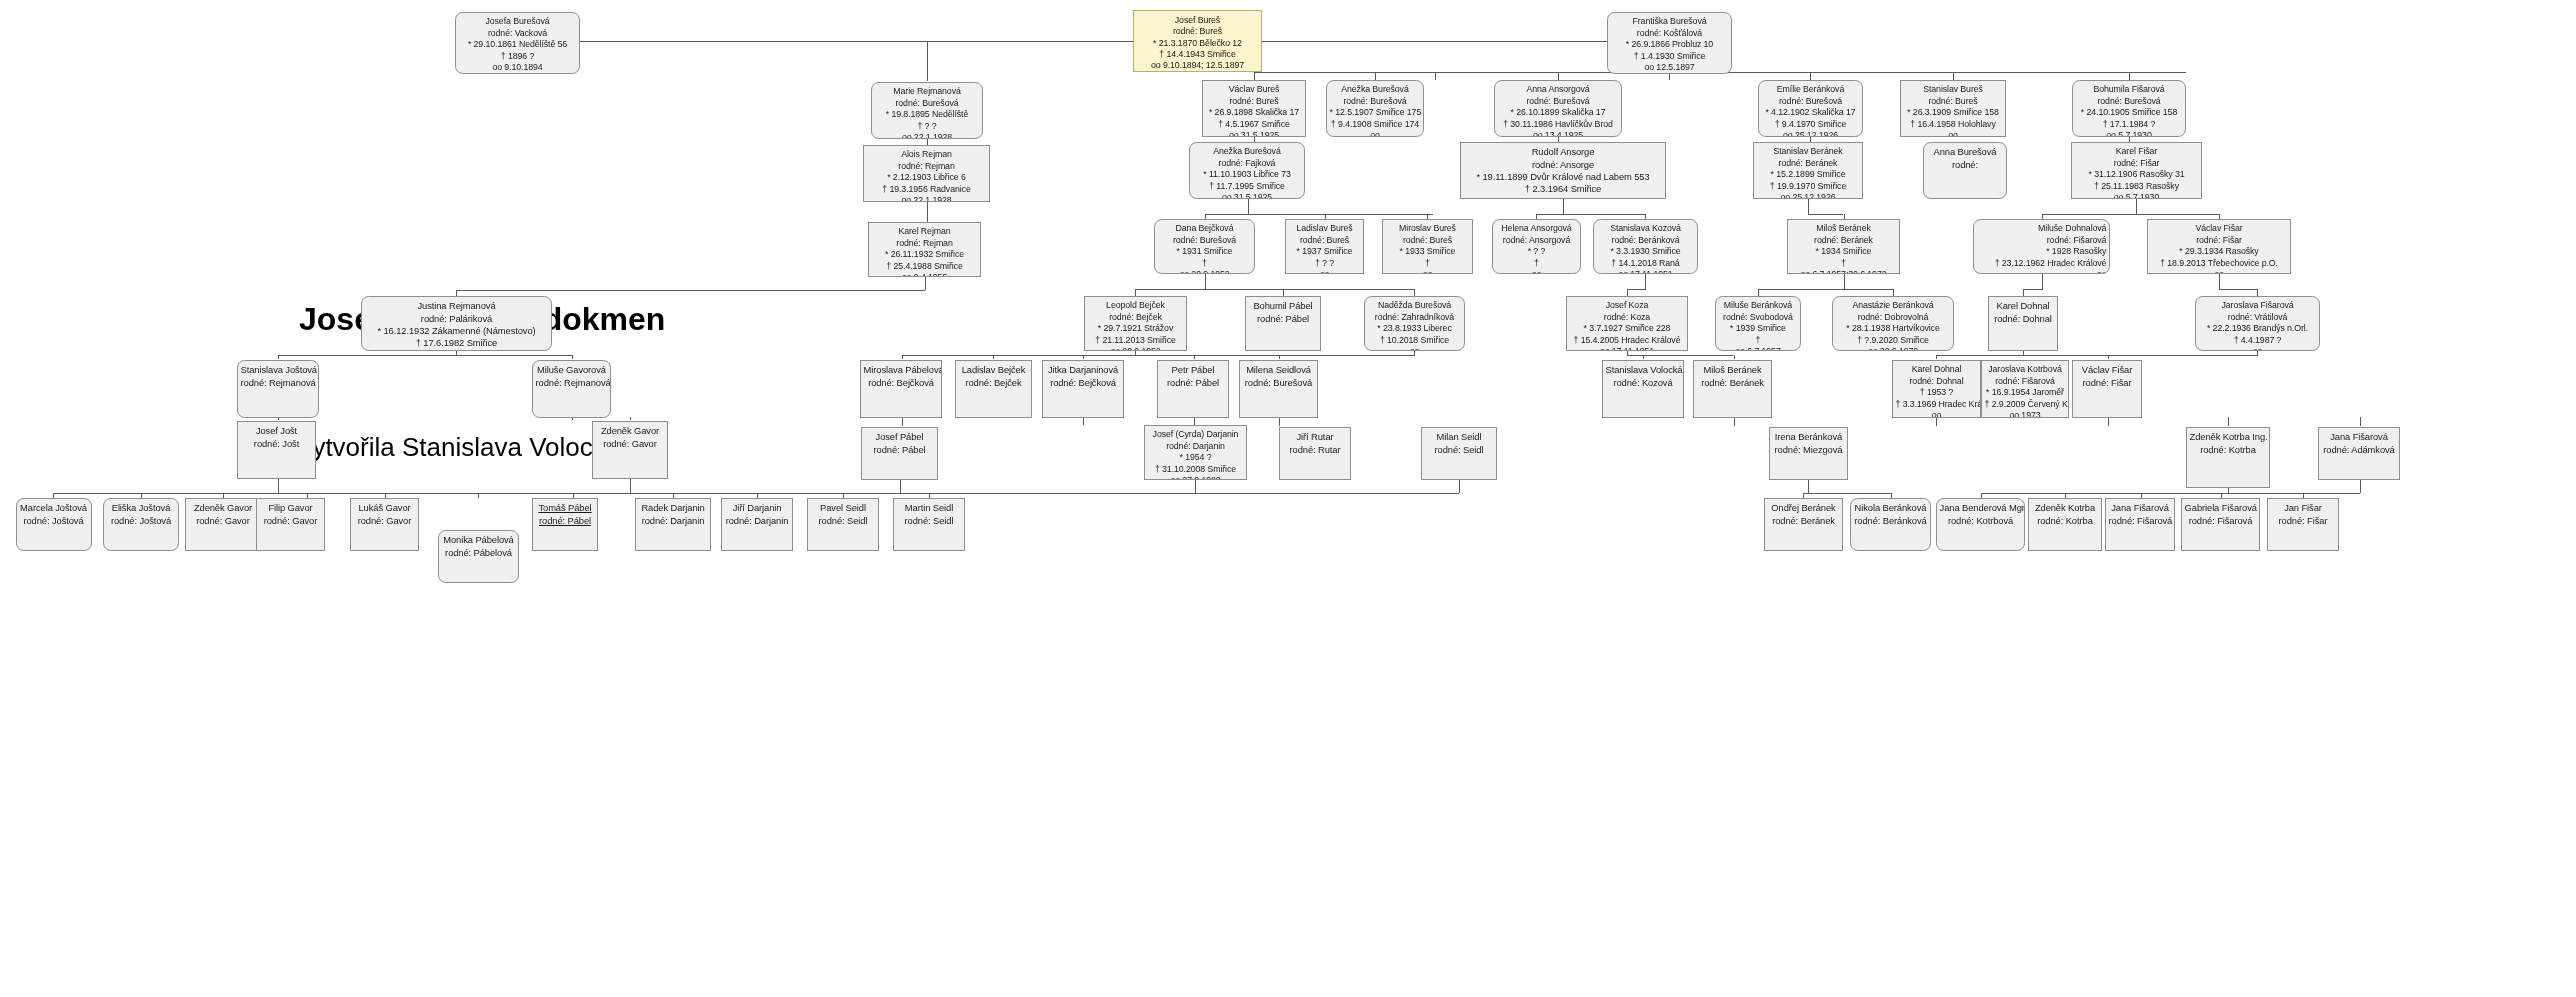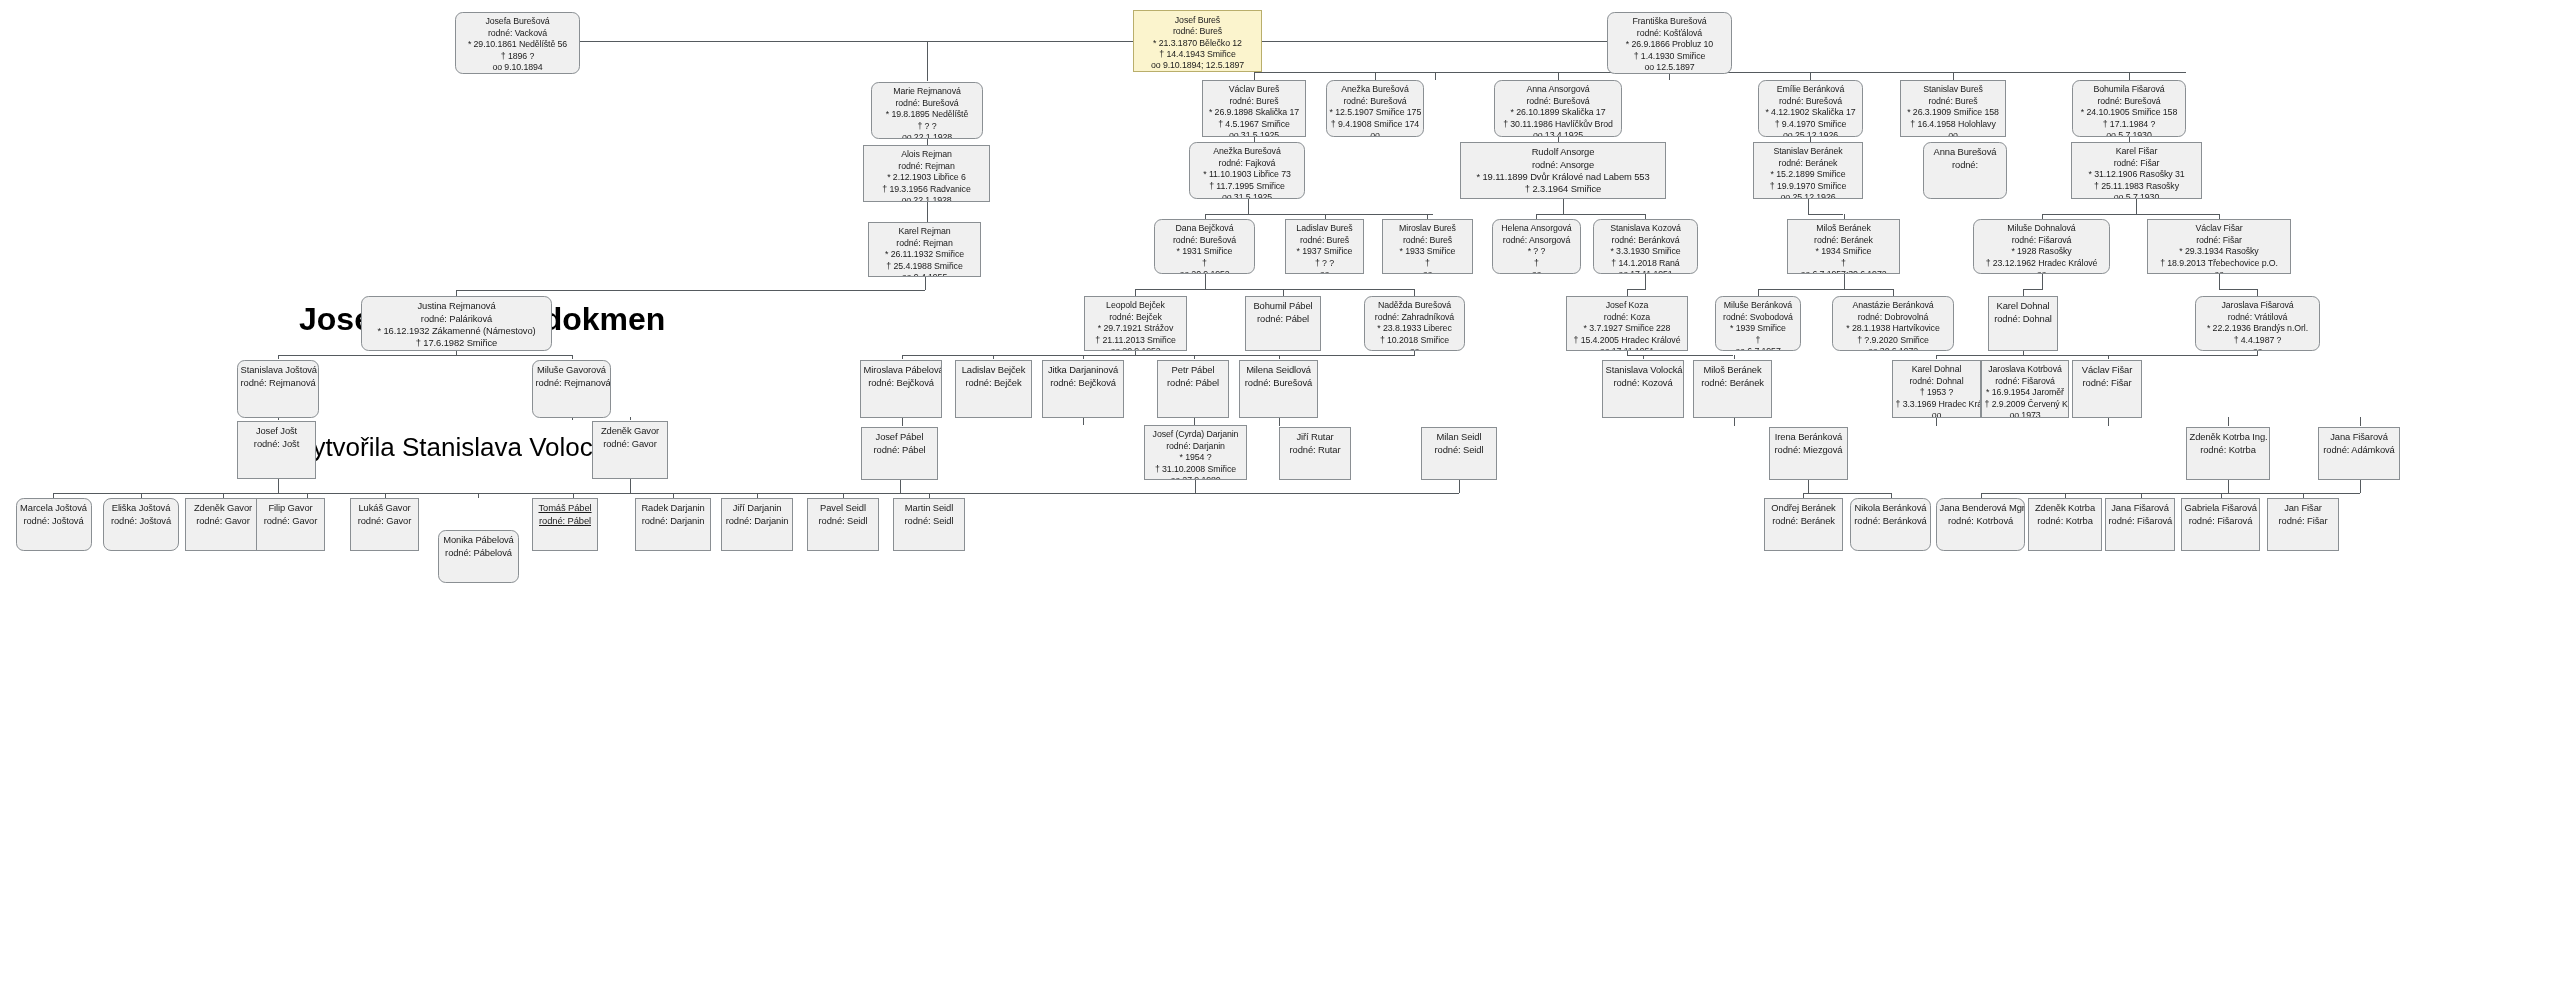--- a/index.html
+++ b/index.html
@@ -342,21 +342,21 @@
         <div class="dt">† 14.1.2018 Raná</div>
         <div class="dt">oo 17.11.1951</div>
       </div>
       <div class="node" style="left: 1787px; top: 219px; width: 113px; height: 55px; font-size: 8.8px;">
         <div class="nm">Miloš Beránek</div>
         <div class="ln2">rodné: Beránek</div>
         <div class="dt">*           1934 Smiřice</div>
         <div class="dt">†</div>
         <div class="dt">oo 6.7.1957;30.6.1972</div>
       </div>
-      <div class="node round" style="left: 1973px; top: 219px; width: 137px; height: 55px; font-size: 8.8px;">
+      <div class="node round" style="left: 1973px; top: 219px; width: 137px; height: 55px; font-size: 8.8px; text-align: right;">
         <div class="nm">Miluše Dohnalová</div>
         <div class="ln2">rodné: Fišarová</div>
         <div class="dt">* 1928 Rasošky</div>
         <div class="dt">† 23.12.1962 Hradec Králové</div>
         <div class="dt">oo</div>
       </div>
       <div class="node" style="left: 2147px; top: 219px; width: 144px; height: 55px; font-size: 8.8px;">
         <div class="nm">Václav Fišar</div>
         <div class="ln2">rodné: Fišar</div>
         <div class="dt">* 29.3.1934 Rasošky</div>
@@ -498,33 +498,33 @@
         <div class="ln2">rodné: Rutar</div>
       </div>
       <div class="node" style="left: 1421px; top: 427px; width: 76px; height: 53px; font-size: 9.4px;">
         <div class="nm">Milan Seidl</div>
         <div class="ln2">rodné: Seidl</div>
       </div>
       <div class="node" style="left: 1769px; top: 427px; width: 79px; height: 53px; font-size: 9.4px;">
         <div class="nm">Irena Beránková</div>
         <div class="ln2">rodné: Miezgová</div>
       </div>
-      <div class="node" style="left: 2186px; top: 427px; width: 84px; height: 53px; font-size: 9.4px;">
+      <div class="node" style="left: 2186px; top: 427px; width: 84px; height: 61px; font-size: 9.4px;">
         <div class="nm">Zdeněk Kotrba Ing.</div>
         <div class="ln2">rodné: Kotrba</div>
       </div>
       <div class="node" style="left: 2318px; top: 427px; width: 82px; height: 53px; font-size: 9.4px;">
         <div class="nm">Jana Fišarová</div>
         <div class="ln2">rodné: Adámková</div>
       </div>
       <div class="node round" style="left: 15.5px; top: 498px; width: 76px; height: 53px; font-size: 9.4px;">
         <div class="nm">Marcela Joštová</div>
         <div class="ln2">rodné: Joštová</div>
       </div>
-      <div class="node round" style="left: 103px; top: 498px; width: 76px; height: 53px; font-size: 9.4px; border-radius: 8px;">
+      <div class="node round" style="left: 103px; top: 498px; width: 76px; height: 53px; font-size: 9.4px;">
         <div class="nm">Eliška Joštová</div>
         <div class="ln2">rodné: Joštová</div>
       </div>
       <div class="node" style="left: 185px; top: 498px; width: 76px; height: 53px; font-size: 9.4px;">
         <div class="nm">Zdeněk Gavor</div>
         <div class="ln2">rodné: Gavor</div>
       </div>
       <div class="node" style="left: 256px; top: 498px; width: 69px; height: 53px; font-size: 9.4px; text-align: center;">
         <div class="nm">Filip Gavor</div>
         <div class="ln2">rodné: Gavor</div>

